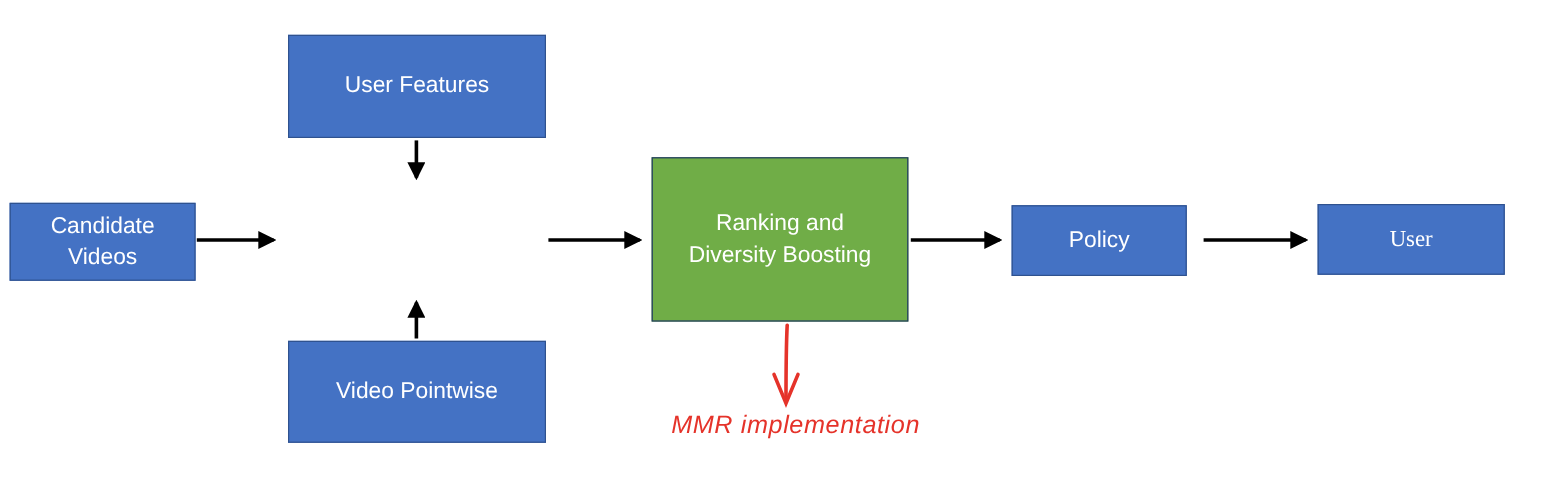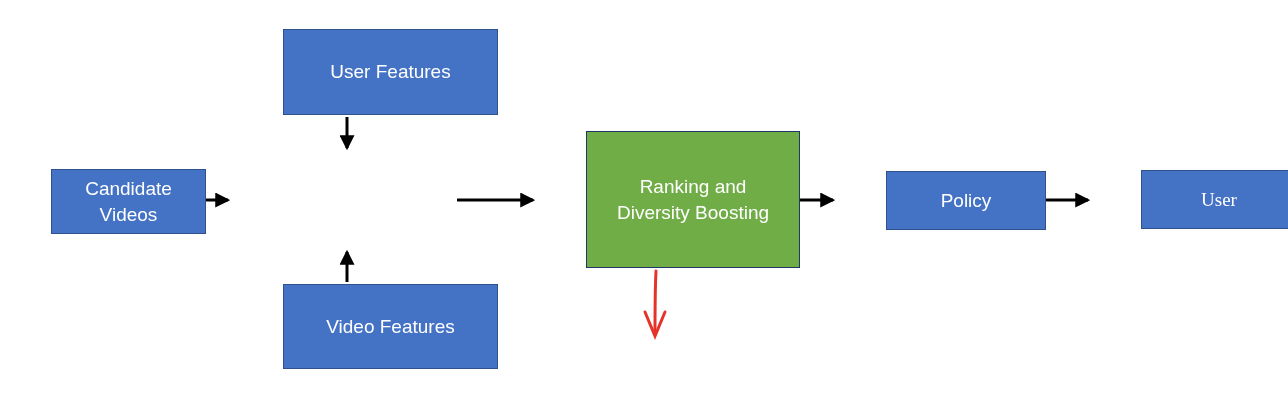--- a/index.html
+++ b/index.html
@@ -33,41 +33,40 @@
   }
   .node {
     position: absolute;
     display: flex;
     align-items: center;
     justify-content: center;
     text-align: center;
     color: var(--text-white);
     font-size: 19px;
     line-height: 1.35;
-    margin-left: 43px;
   }
   .node.blue {
     background: var(--node-blue);
     border: 1.5px solid var(--node-blue-border);
   }
   .node.green {
     background: var(--node-green);
     border: 1.5px solid var(--node-green-border);
   }
   .node span { display: inline-block; }
 
   .n-candidate   { left:   8px; top: 169px; width: 155px; height:  65px; }
   .n-candidate span { max-width: 110px; }
   .n-userfeat    { left: 240px; top:  29px; width: 215px; height:  86px; }
   .n-pointwise   { left: 239px; top: 157px; width: 216px; height:  86px; }
   .n-pointwise span { max-width: 165px; }
   .n-videofeat   { left: 240px; top: 284px; width: 215px; height:  85px; }
   .n-ranking     { left: 543px; top: 131px; width: 214px; height: 137px; }
   .n-ranking span { max-width: 180px; text-align: center; }
-  .n-policy      { left: 843px; top: 171px; width: 160px; height:  59px; text-align: right; }
+  .n-policy      { left: 843px; top: 171px; width: 146px; height:  59px; text-align: right; }
   .n-user        { left: 1098px; top: 170px; width: 156px; height:  59px; font-family: Liberation Serif, serif; }
 
   .annotation-text {
     position: absolute;
     left: 548px;
     top: 343px;
     width: 230px;
     text-align: center;
     color: var(--annotation-red);
     font-size: 21px;
@@ -103,29 +102,30 @@
   <div class="node blue n-candidate">
     <span>Candidate Videos</span>
   </div>
 
   <div class="node blue n-userfeat">
     <span>User Features</span>
   </div>
 
 
   <div class="node blue n-videofeat">
-    <span>Video Features</span>
+    <span>Video Pointwise</span>
   </div>
 
   <div class="node green n-ranking">
     <span>Ranking and Diversity Boosting</span>
   </div>
 
   <div class="node blue n-policy">
     <span>Policy</span>
   </div>
 
   <div class="node blue n-user">
     <span>User</span>
   </div>
 
+  <div class="annotation-text">MMR implementation</div>
 
 </div>
 
 </body></html>

